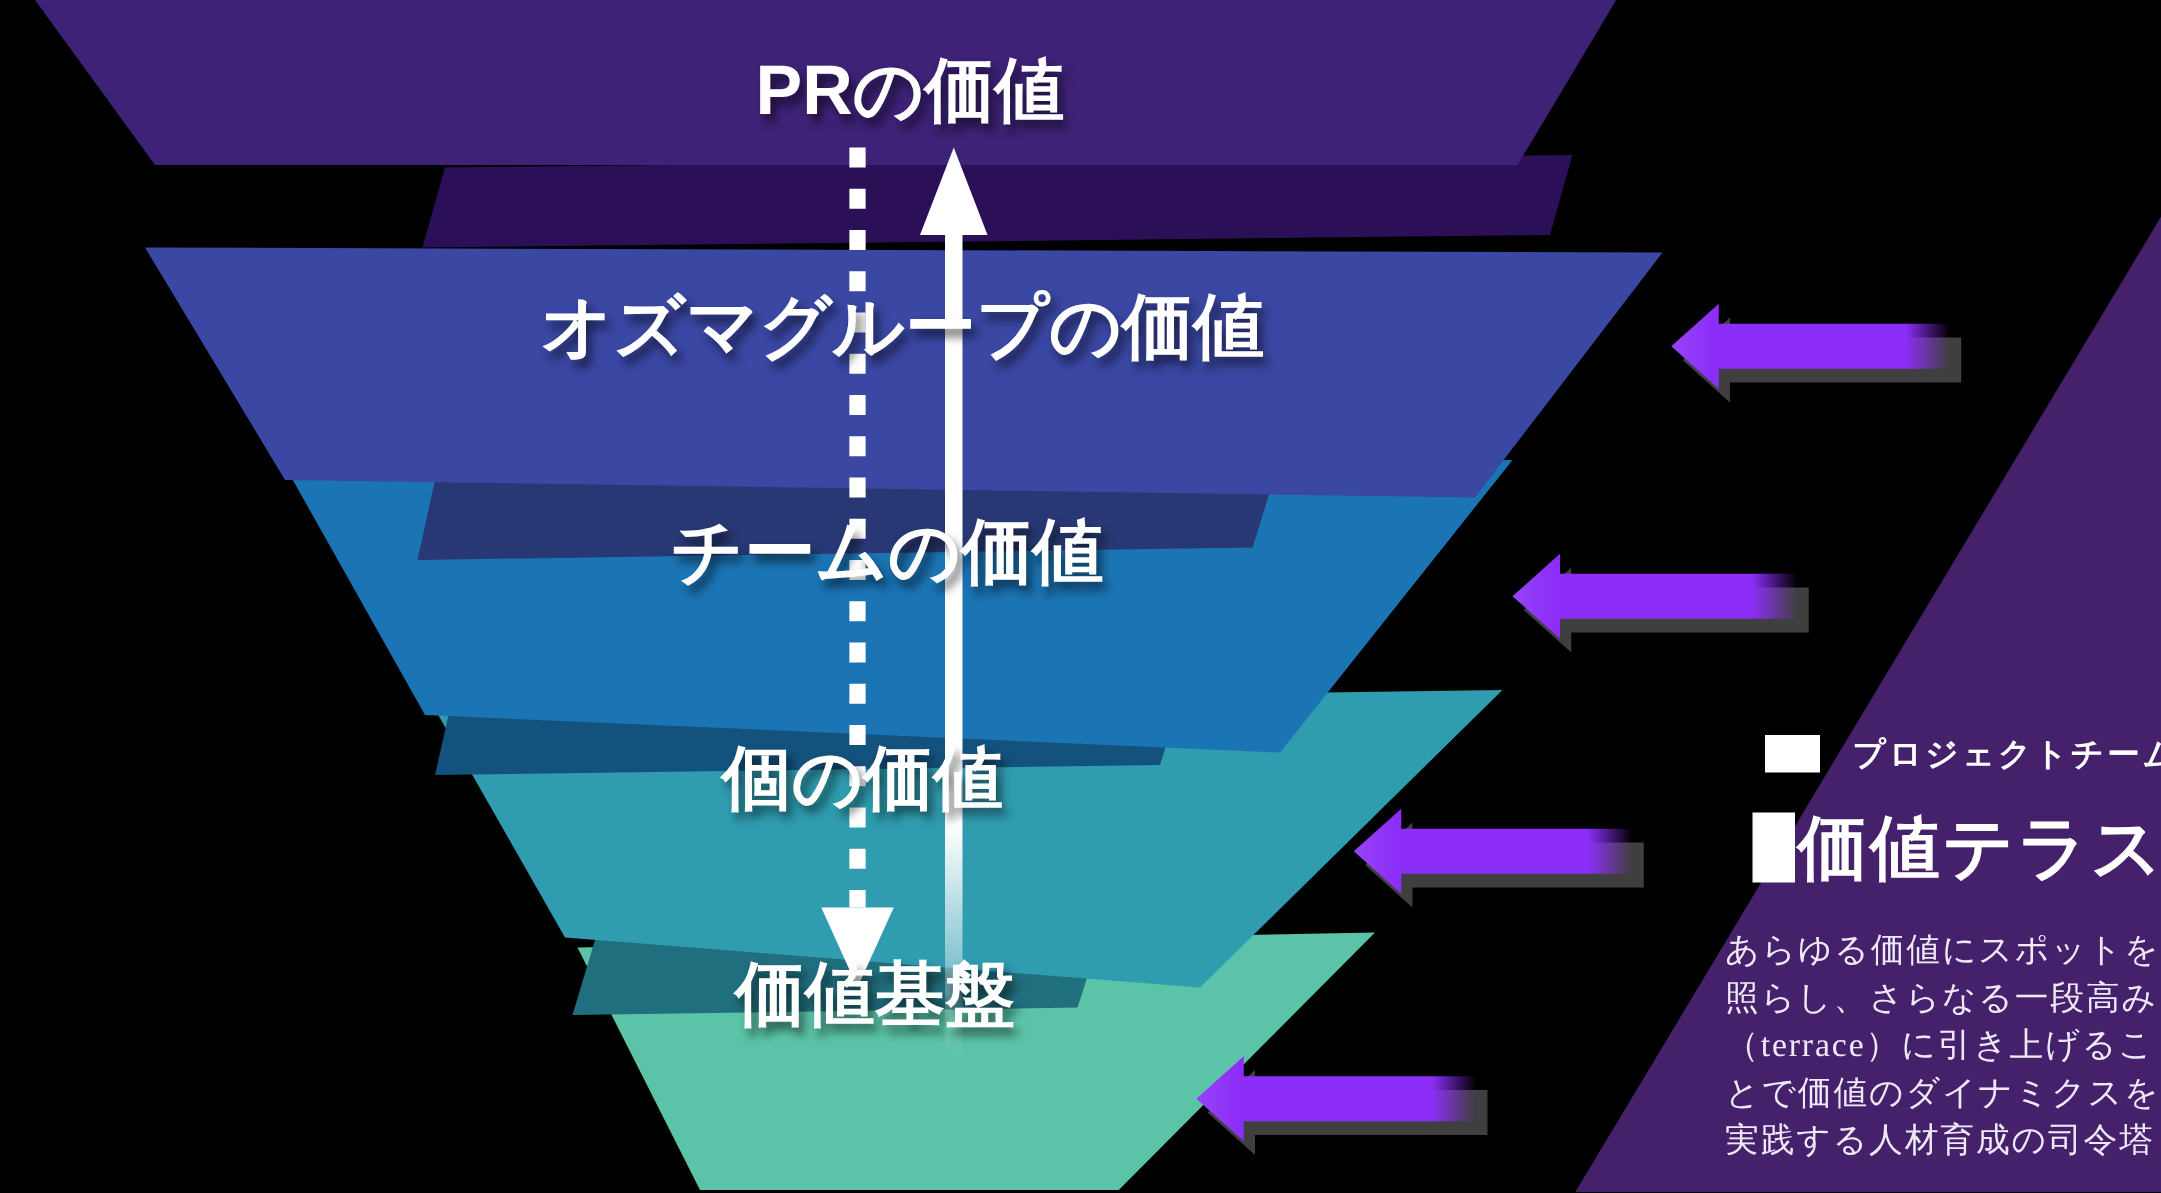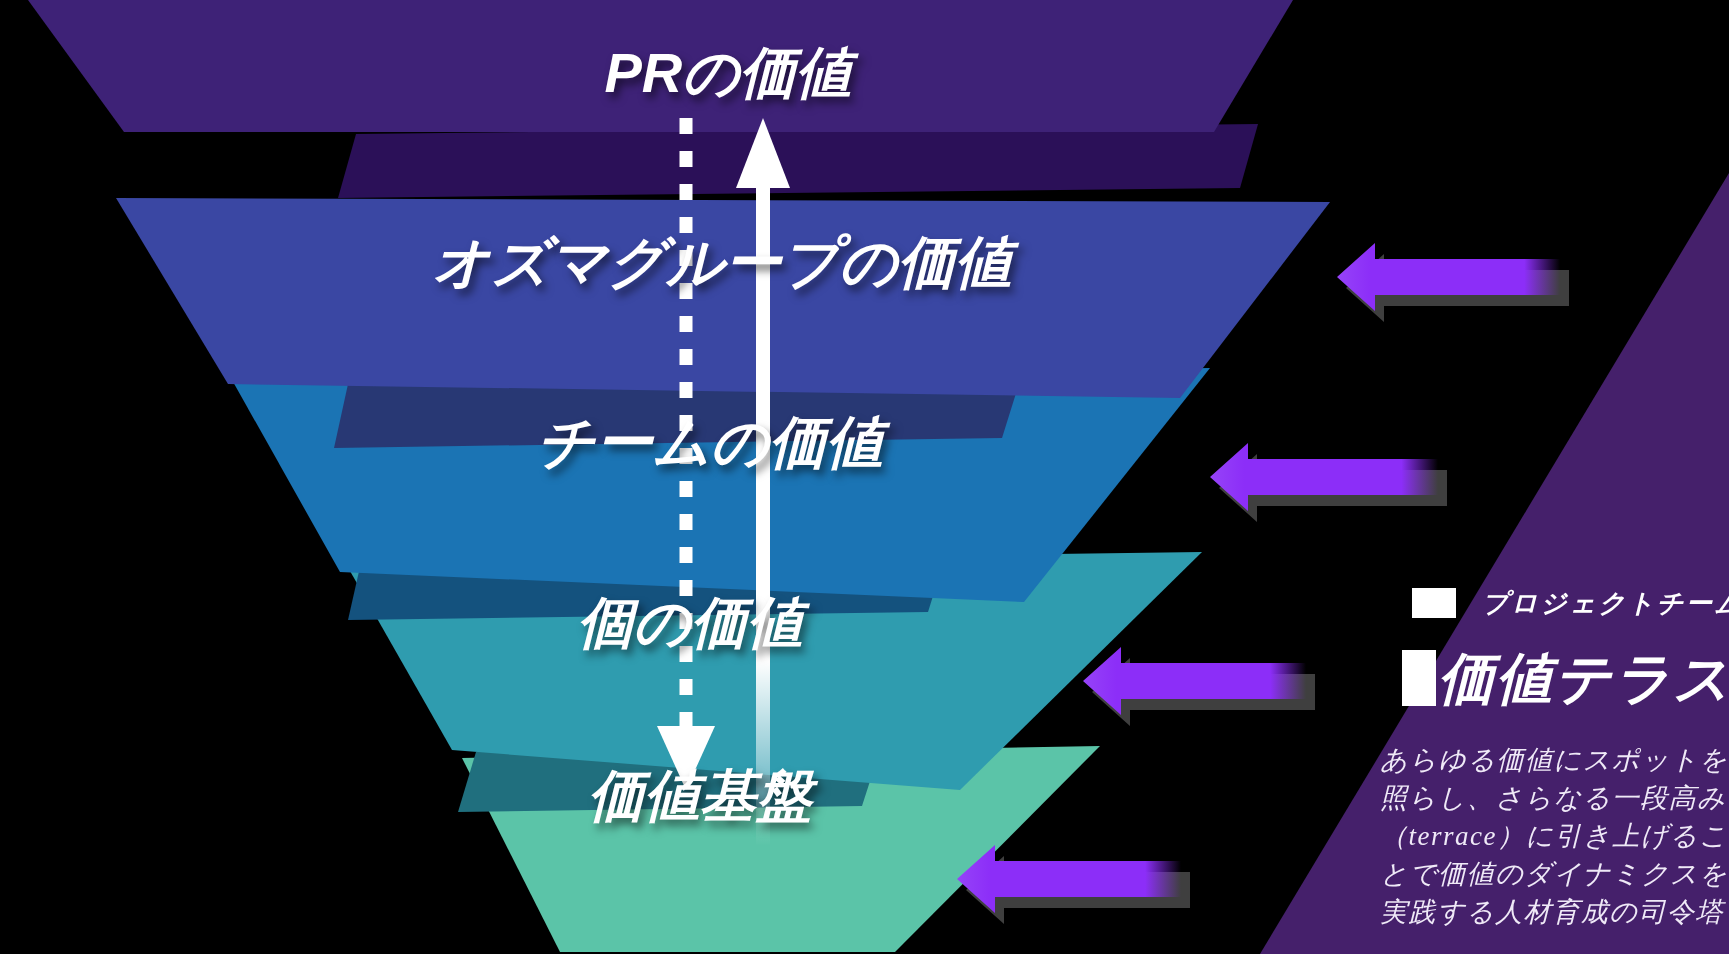--- a/index.html
+++ b/index.html
@@ -1,16 +1,16 @@
 <!DOCTYPE html>
 <html><head>
 <meta charset="utf-8">
 <style>
   html,body{margin:0;padding:0;background:#000;}
-  .stage{position:relative;width:1729px;height:954px;background:#000;overflow:hidden;font-family:"Liberation Sans","DejaVu Sans",sans-serif;font-style:italic;}
+  .stage{position:relative;width:1729px;height:954px;background:#000;overflow:hidden;font-family:"Liberation Sans","DejaVu Sans",sans-serif;}
   svg{position:absolute;inset:0;display:block;}
   .layer-label{font-family:"Liberation Sans","DejaVu Sans",sans-serif;font-weight:800;fill:#fff;text-shadow:4px 6px 8px rgba(0,0,0,.55);}
   .panel-team{font-family:"Liberation Sans","DejaVu Sans",sans-serif;font-weight:800;fill:#fff;}
   .panel-title{font-family:"Liberation Sans","DejaVu Sans",sans-serif;font-weight:900;fill:#fff;}
   .panel-desc{font-family:"Liberation Serif","DejaVu Serif",serif;font-weight:500;fill:#EFE9F7;}
 </style>
 </head>
 <body>
 
 <div class="stage">

